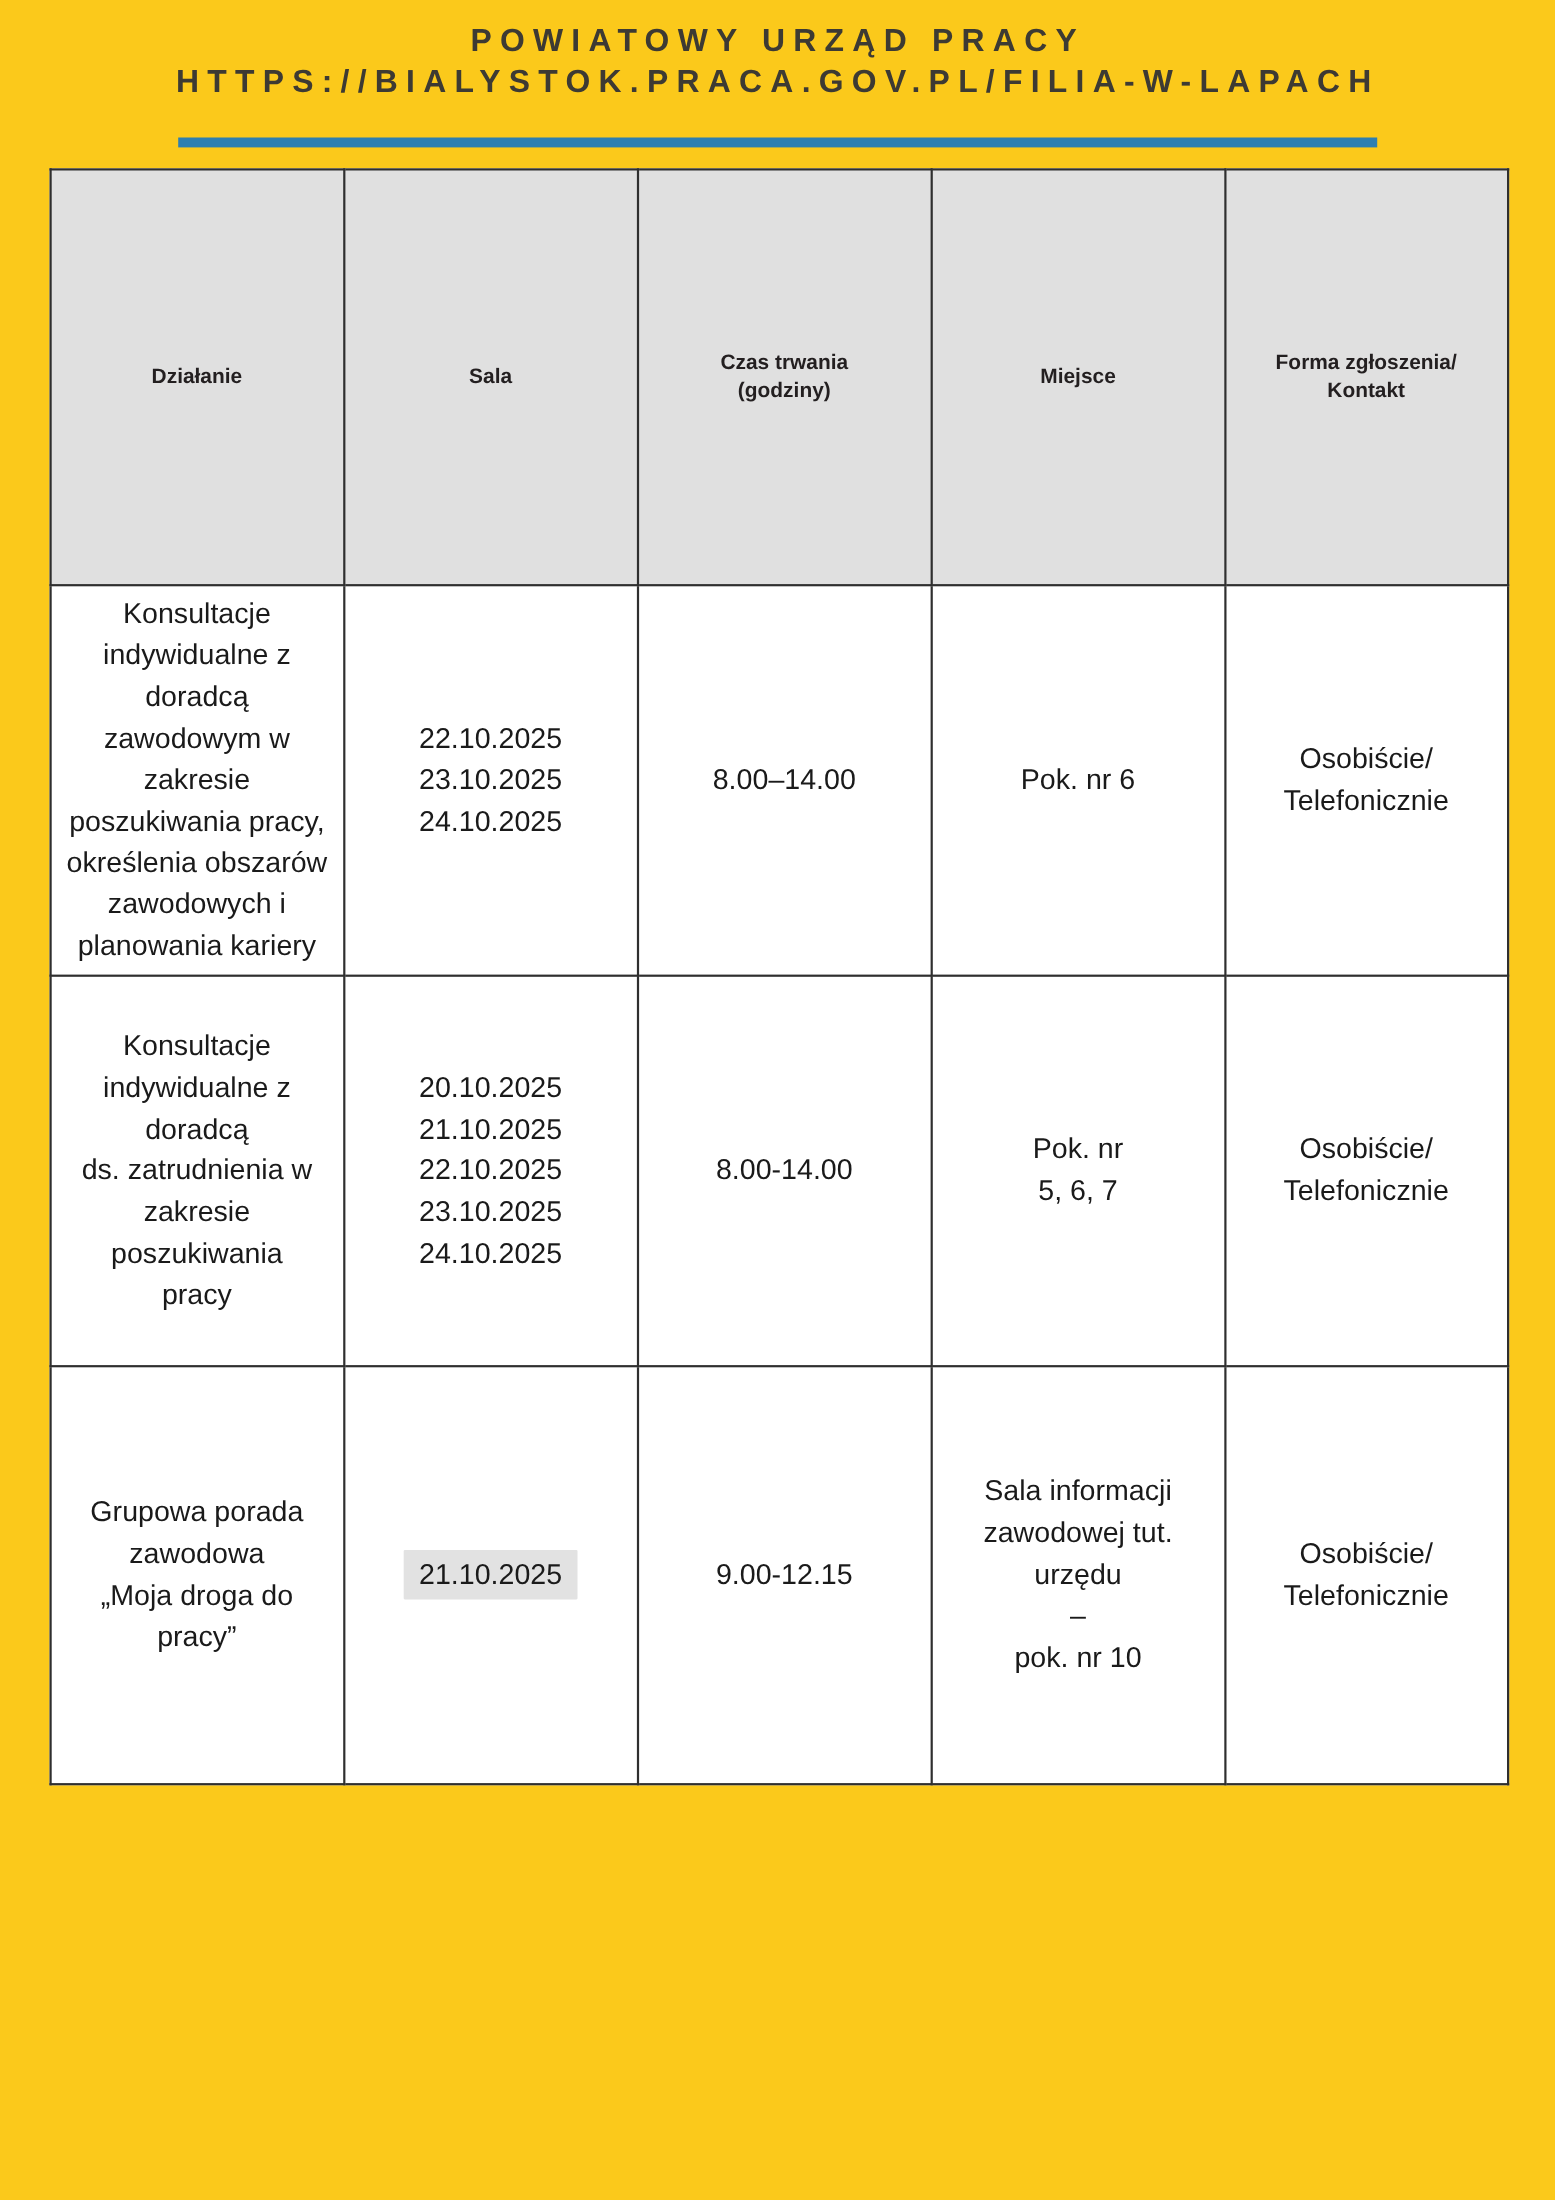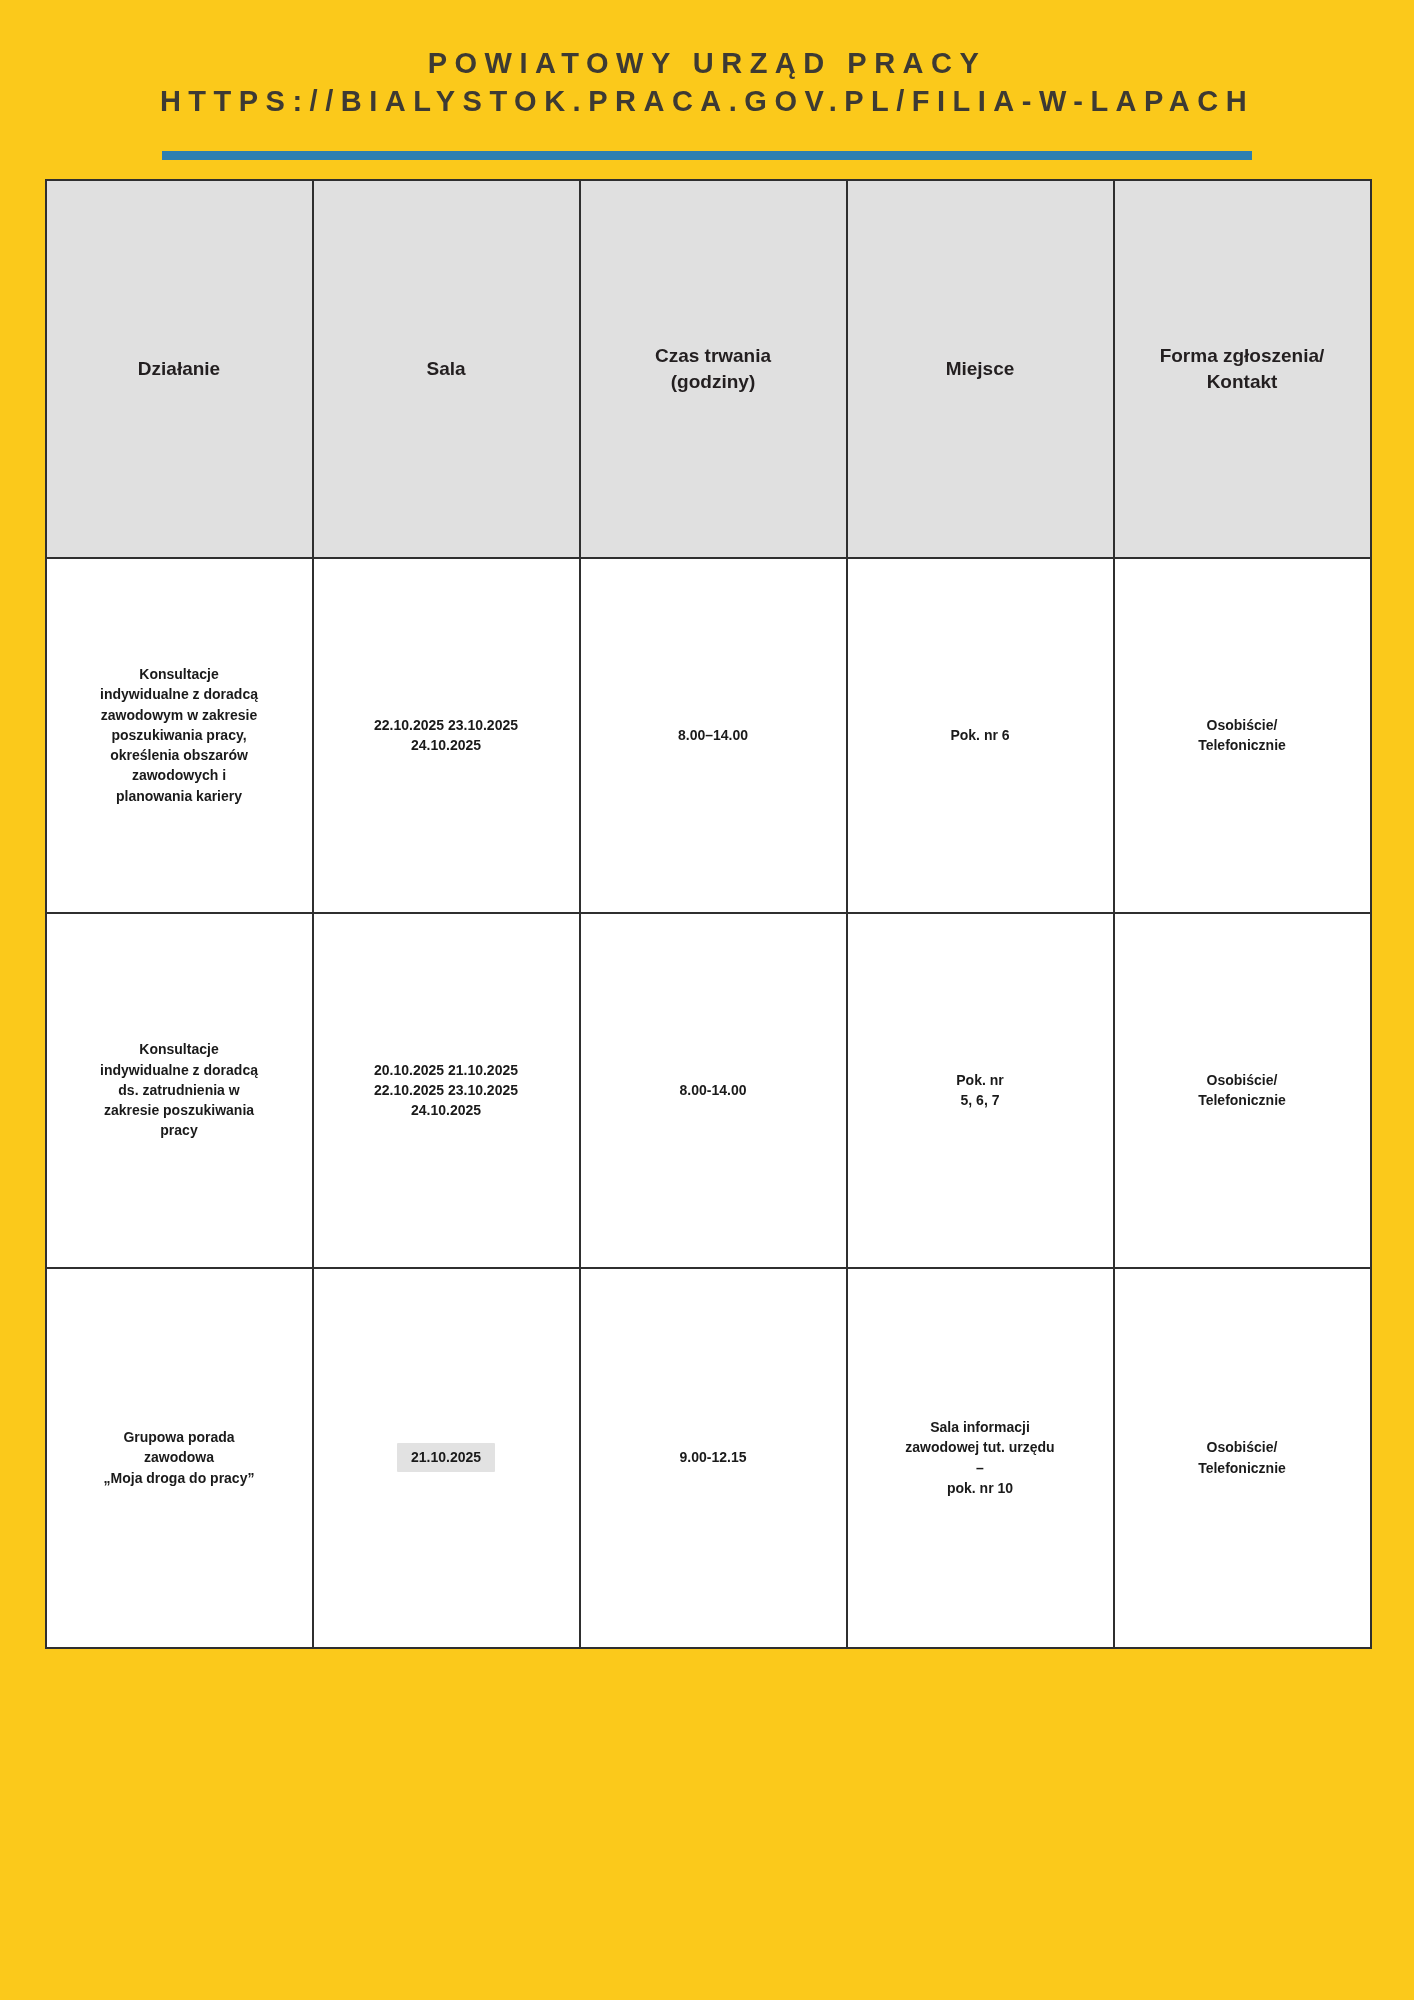--- a/index.html
+++ b/index.html
@@ -16,21 +16,21 @@
   }
   .page {
     position: relative;
     width: 1414px;
     height: 2000px;
     box-sizing: border-box;
   }
 
   
   .header {
-    padding-top: 44px;
+    padding-top: 18px;
     text-align: center;
   }
   .header-line {
     font-weight: bold;
     font-size: 29px;
     letter-spacing: 7.5px;
     line-height: 1.32;
     color: #3D3A33;
     white-space: pre;
   }
@@ -66,22 +66,22 @@
     box-sizing: border-box;
   }
   table.schedule thead th {
     background: #E0E0E0;
     font-size: 19px;
     font-weight: bold;
     line-height: 1.35;
     height: 378px;
   }
   table.schedule tbody td {
-    font-size: 14px;
-    font-weight: bold;
+    font-size: 26px;
+    font-weight: normal;
     line-height: 1.45;
     color: #1A1A1A;
   }
   tr.row-1 td { height: 355px; }
   tr.row-2 td { height: 355px; }
   tr.row-3 td { height: 380px; }
 
   col.c1 { width: 267px; }
   col.c2 { width: 267px; }
   col.c3 { width: 267px; }

